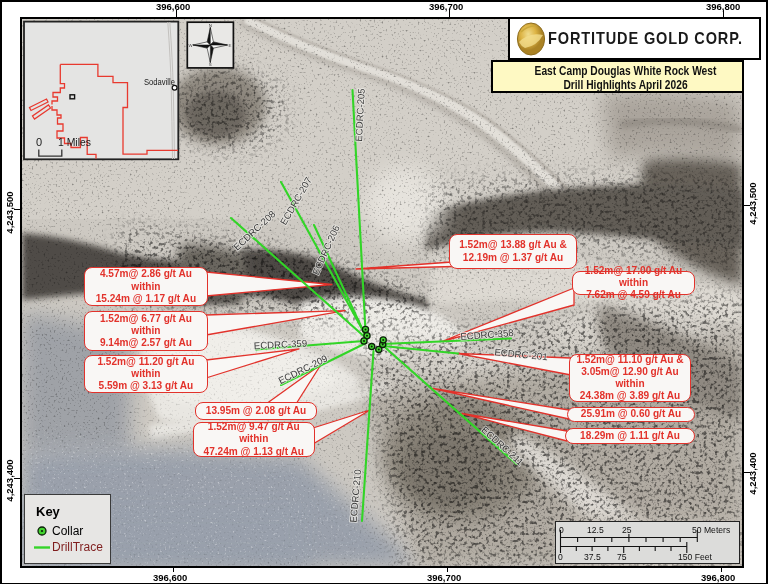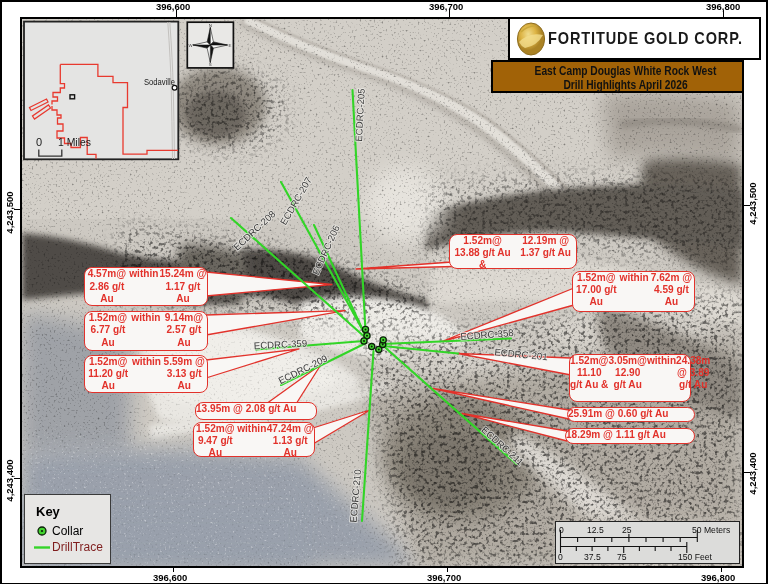--- a/index.html
+++ b/index.html
@@ -6,21 +6,21 @@
   body{width:768px;height:584px;position:relative;background:#fff;
        font-family:"Liberation Sans",sans-serif;overflow:hidden;}
   .outer{position:absolute;left:0;top:0;width:764px;height:581px;border:2px solid #000;}
   #map{position:absolute;left:20px;top:17px;width:724px;height:551px;
        border:2px solid #000;box-sizing:border-box;overflow:hidden;}
   .coord{position:absolute;font-size:9.5px;font-weight:bold;color:#000;white-space:nowrap;}
   .vcoord{transform:rotate(-90deg);transform-origin:center center;}
   .tick{position:absolute;background:#000;}
   .callout{position:absolute;box-sizing:border-box;border:1.7px solid #e2322b;border-radius:8px;
        background:#f9f7f5;color:#e2322b;font-weight:bold;font-size:10.1px;line-height:12.2px;
-       text-align:center;display:flex;flex-direction:row;justify-content:flex-start;z-index:30;}
+       text-align:center;display:flex;flex-direction:column;justify-content:center;z-index:30;}
   .panel{position:absolute;box-sizing:border-box;background:#e7e6e4;border:1.6px solid #2a2a2a;z-index:20;}
 </style>
 </head>
 <body>
 <div class="outer"></div>
 
 <div class="coord" style="left:156px;top:1px;">396,600</div>
 <div class="coord" style="left:429px;top:1px;">396,700</div>
 <div class="coord" style="left:706px;top:1px;">396,800</div>
 <div class="tick" style="left:176px;top:10px;width:1.4px;height:7px;"></div>
@@ -277,21 +277,21 @@
   </div>
 <div class="callout" style="left:192.5px;top:422px;width:122.5px;height:35px;">
   <div>1.52m@ 9.47 g/t Au</div>
     <div>within</div>
     <div>47.24m @ 1.13 g/t Au</div>
   </div>
 <div class="callout" style="left:449px;top:234px;width:128px;height:35px;">
   <div>1.52m@ 13.88 g/t Au &amp;</div>
     <div>12.19m @ 1.37 g/t Au</div>
   </div>
-<div class="callout" style="left:572px;top:271px;width:123px;height:41px;">
+<div class="callout" style="left:572px;top:271px;width:123px;height:24px;">
   <div>1.52m@ 17.00 g/t Au</div>
     <div>within</div>
     <div>7.62m @ 4.59 g/t Au</div>
   </div>
 <div class="callout" style="left:569px;top:354px;width:122px;height:48px;">
   <div>1.52m@ 11.10 g/t Au &amp;</div>
     <div>3.05m@ 12.90 g/t Au</div>
     <div>within</div>
     <div>24.38m @ 3.89 g/t Au</div>
   </div>
@@ -314,21 +314,21 @@
         </radialGradient>
       </defs>
     <ellipse cx="18" cy="19" rx="13.6" ry="16" fill="none" stroke="#8e6d1f" stroke-width="1"></ellipse>
     <path d="M6,22 Q16,12 30,15 Q24,26 12,28 Q8,26 6,22 Z" fill="#f2dd8d" opacity="0.8"></path>
     <path d="M8,12 Q14,6 22,6" stroke="#caa83c" stroke-width="1.5" fill="none"></path>
   </svg>
   <div style="position:absolute;left:38px;top:10px;width:205px;font-size:16.5px;font-weight:bold;
        letter-spacing:1.0px;color:#191919;white-space:nowrap;transform:scaleX(0.88);
        transform-origin:left center;">FORTITUDE GOLD CORP.</div>
 </div>
-<div style="position:absolute;left:491px;top:60px;width:253px;height:33px;background:#a16207;
+<div style="position:absolute;left:491px;top:60px;width:253px;height:33px;background:#fef9c3;
      border:2.2px solid #000;box-sizing:border-box;z-index:40;padding-left:16px;">
   <div style="width:100%;text-align:center;font-size:12.2px;font-weight:bold;color:#111;
        line-height:14px;padding-top:2px;transform:scaleX(0.84);transform-origin:center;">
   East Camp Douglas White Rock West<br>Drill Highlights April 2026</div>
   </div>
 
 <div class="panel" style="left:24px;top:493.5px;width:87px;height:70.5px;border-color:#3a3a3a;">
   <div style="position:absolute;left:11px;top:9px;font-size:13px;font-weight:bold;color:#000;">Key</div>
   <svg width="85" height="68" style="position:absolute;left:0;top:0;" xmlns="http://www.w3.org/2000/svg">
     <circle cx="17" cy="36" r="4" fill="#43d42f" stroke="#0c200a" stroke-width="1.3"></circle>

